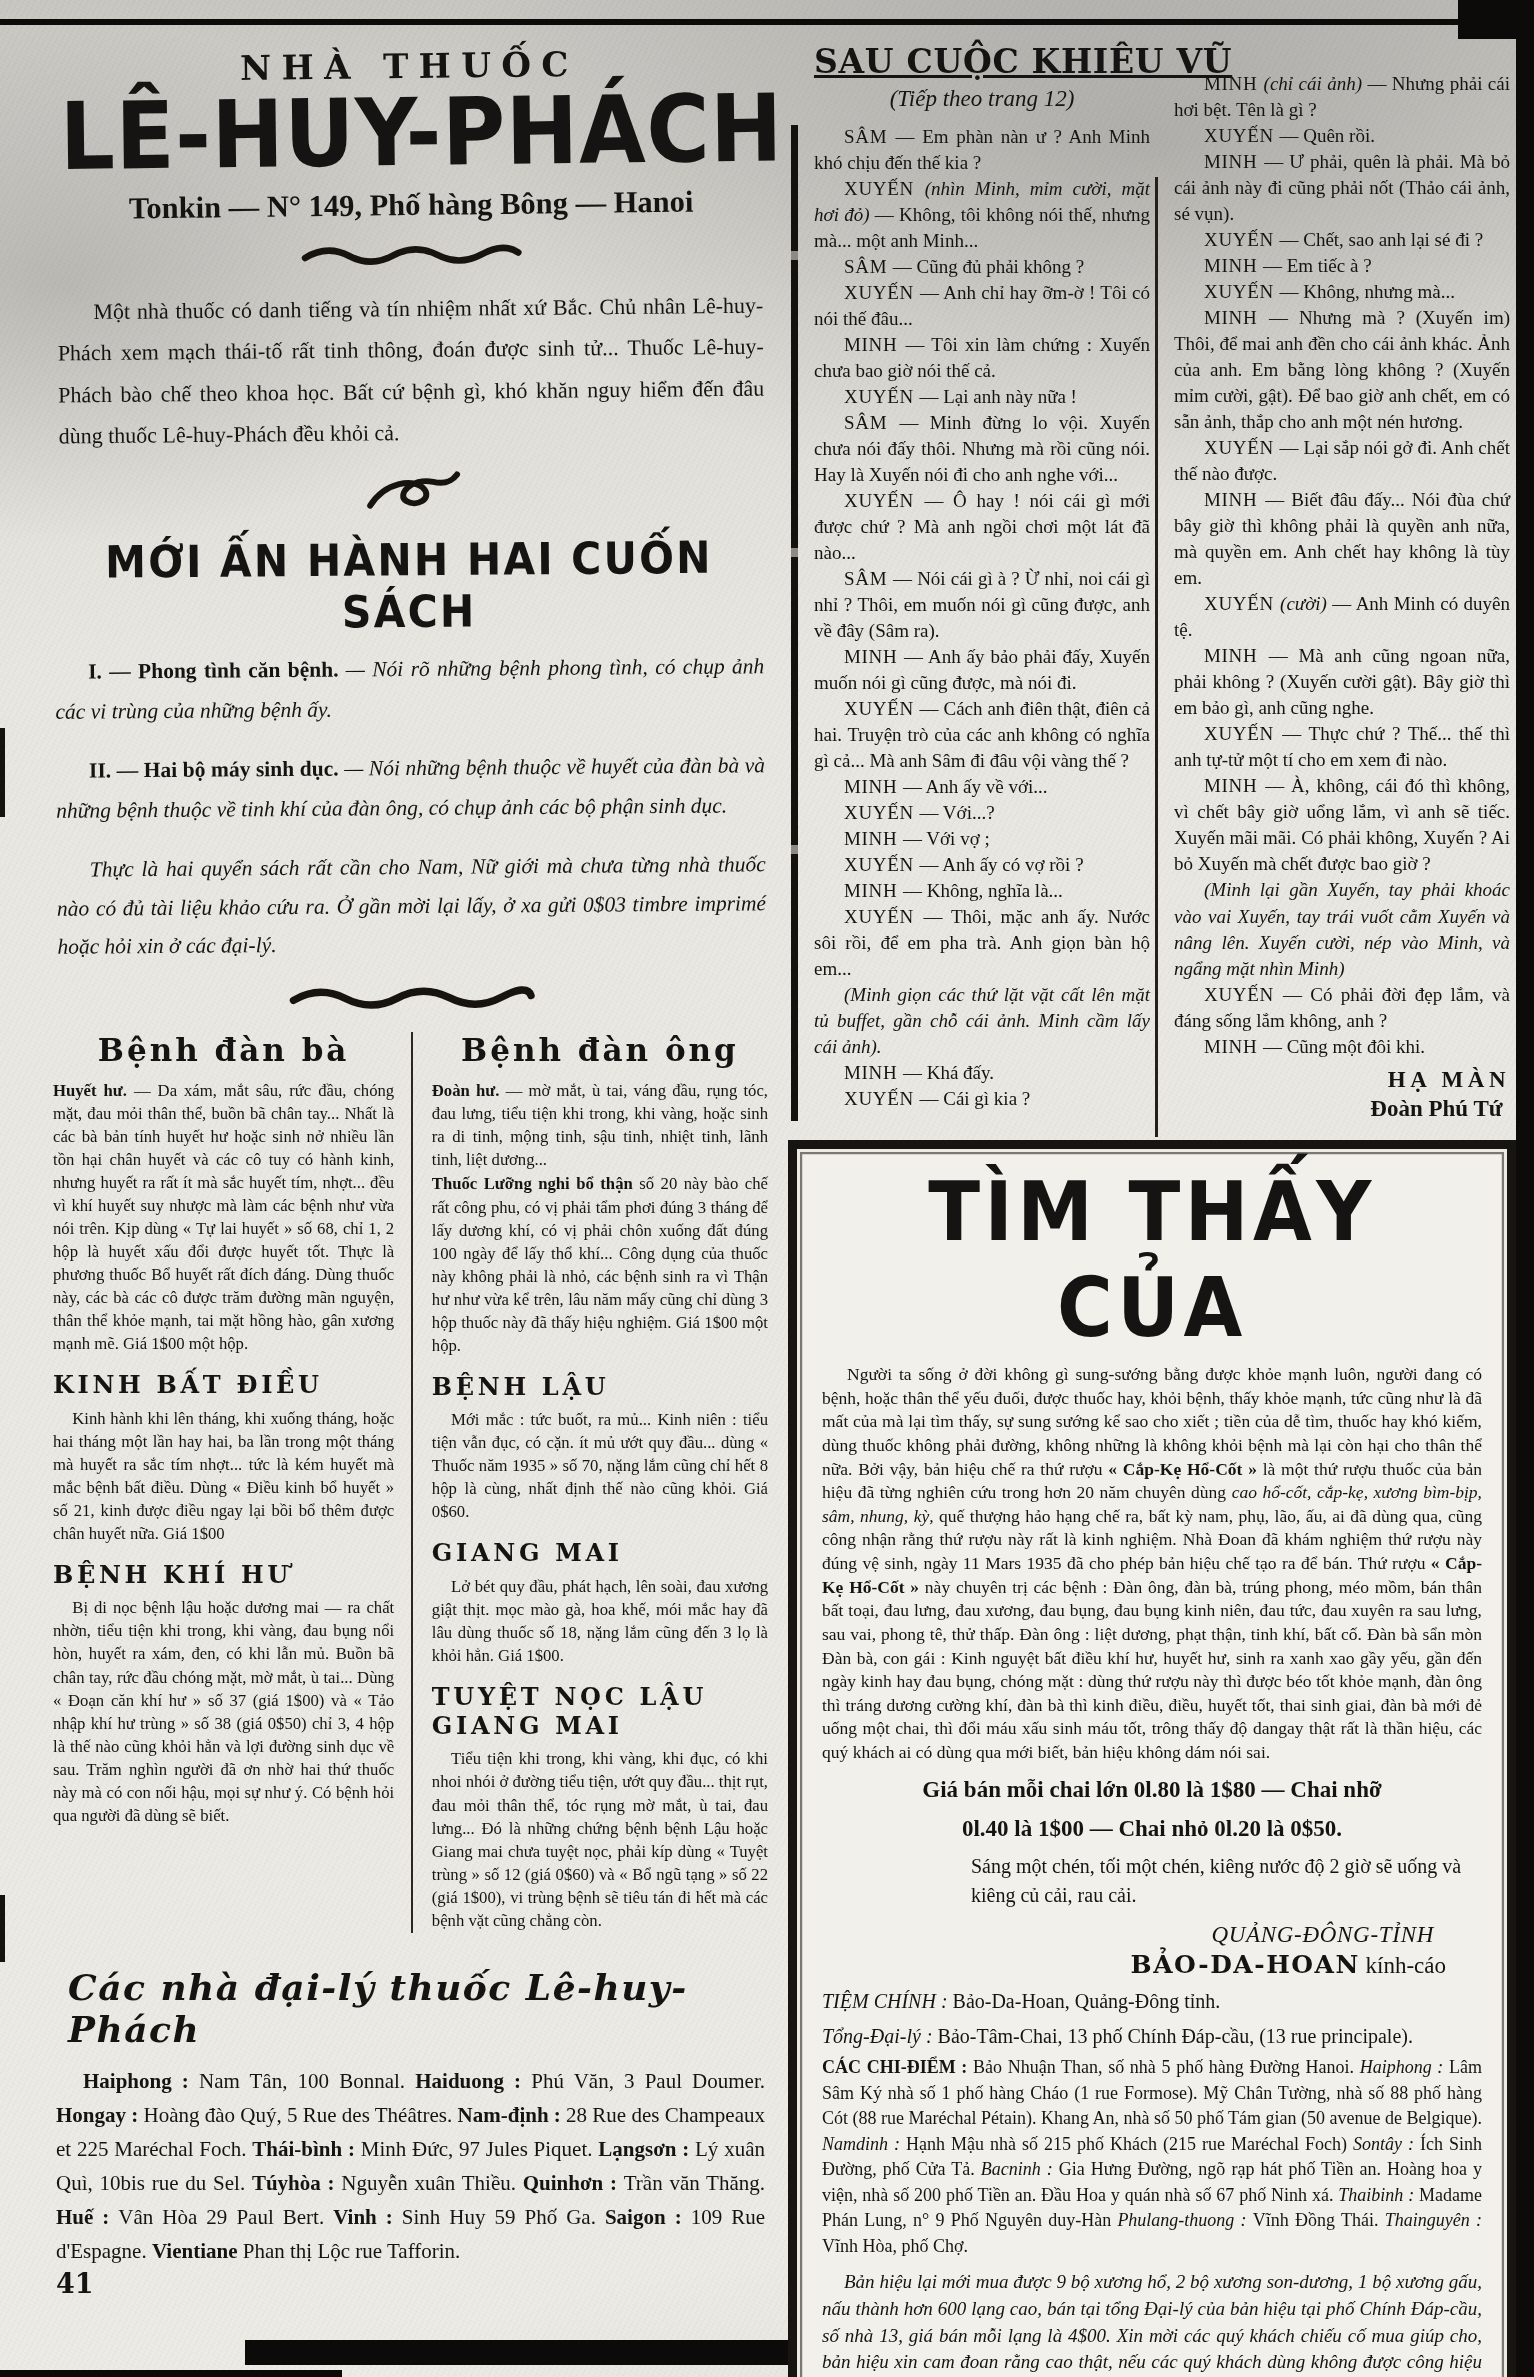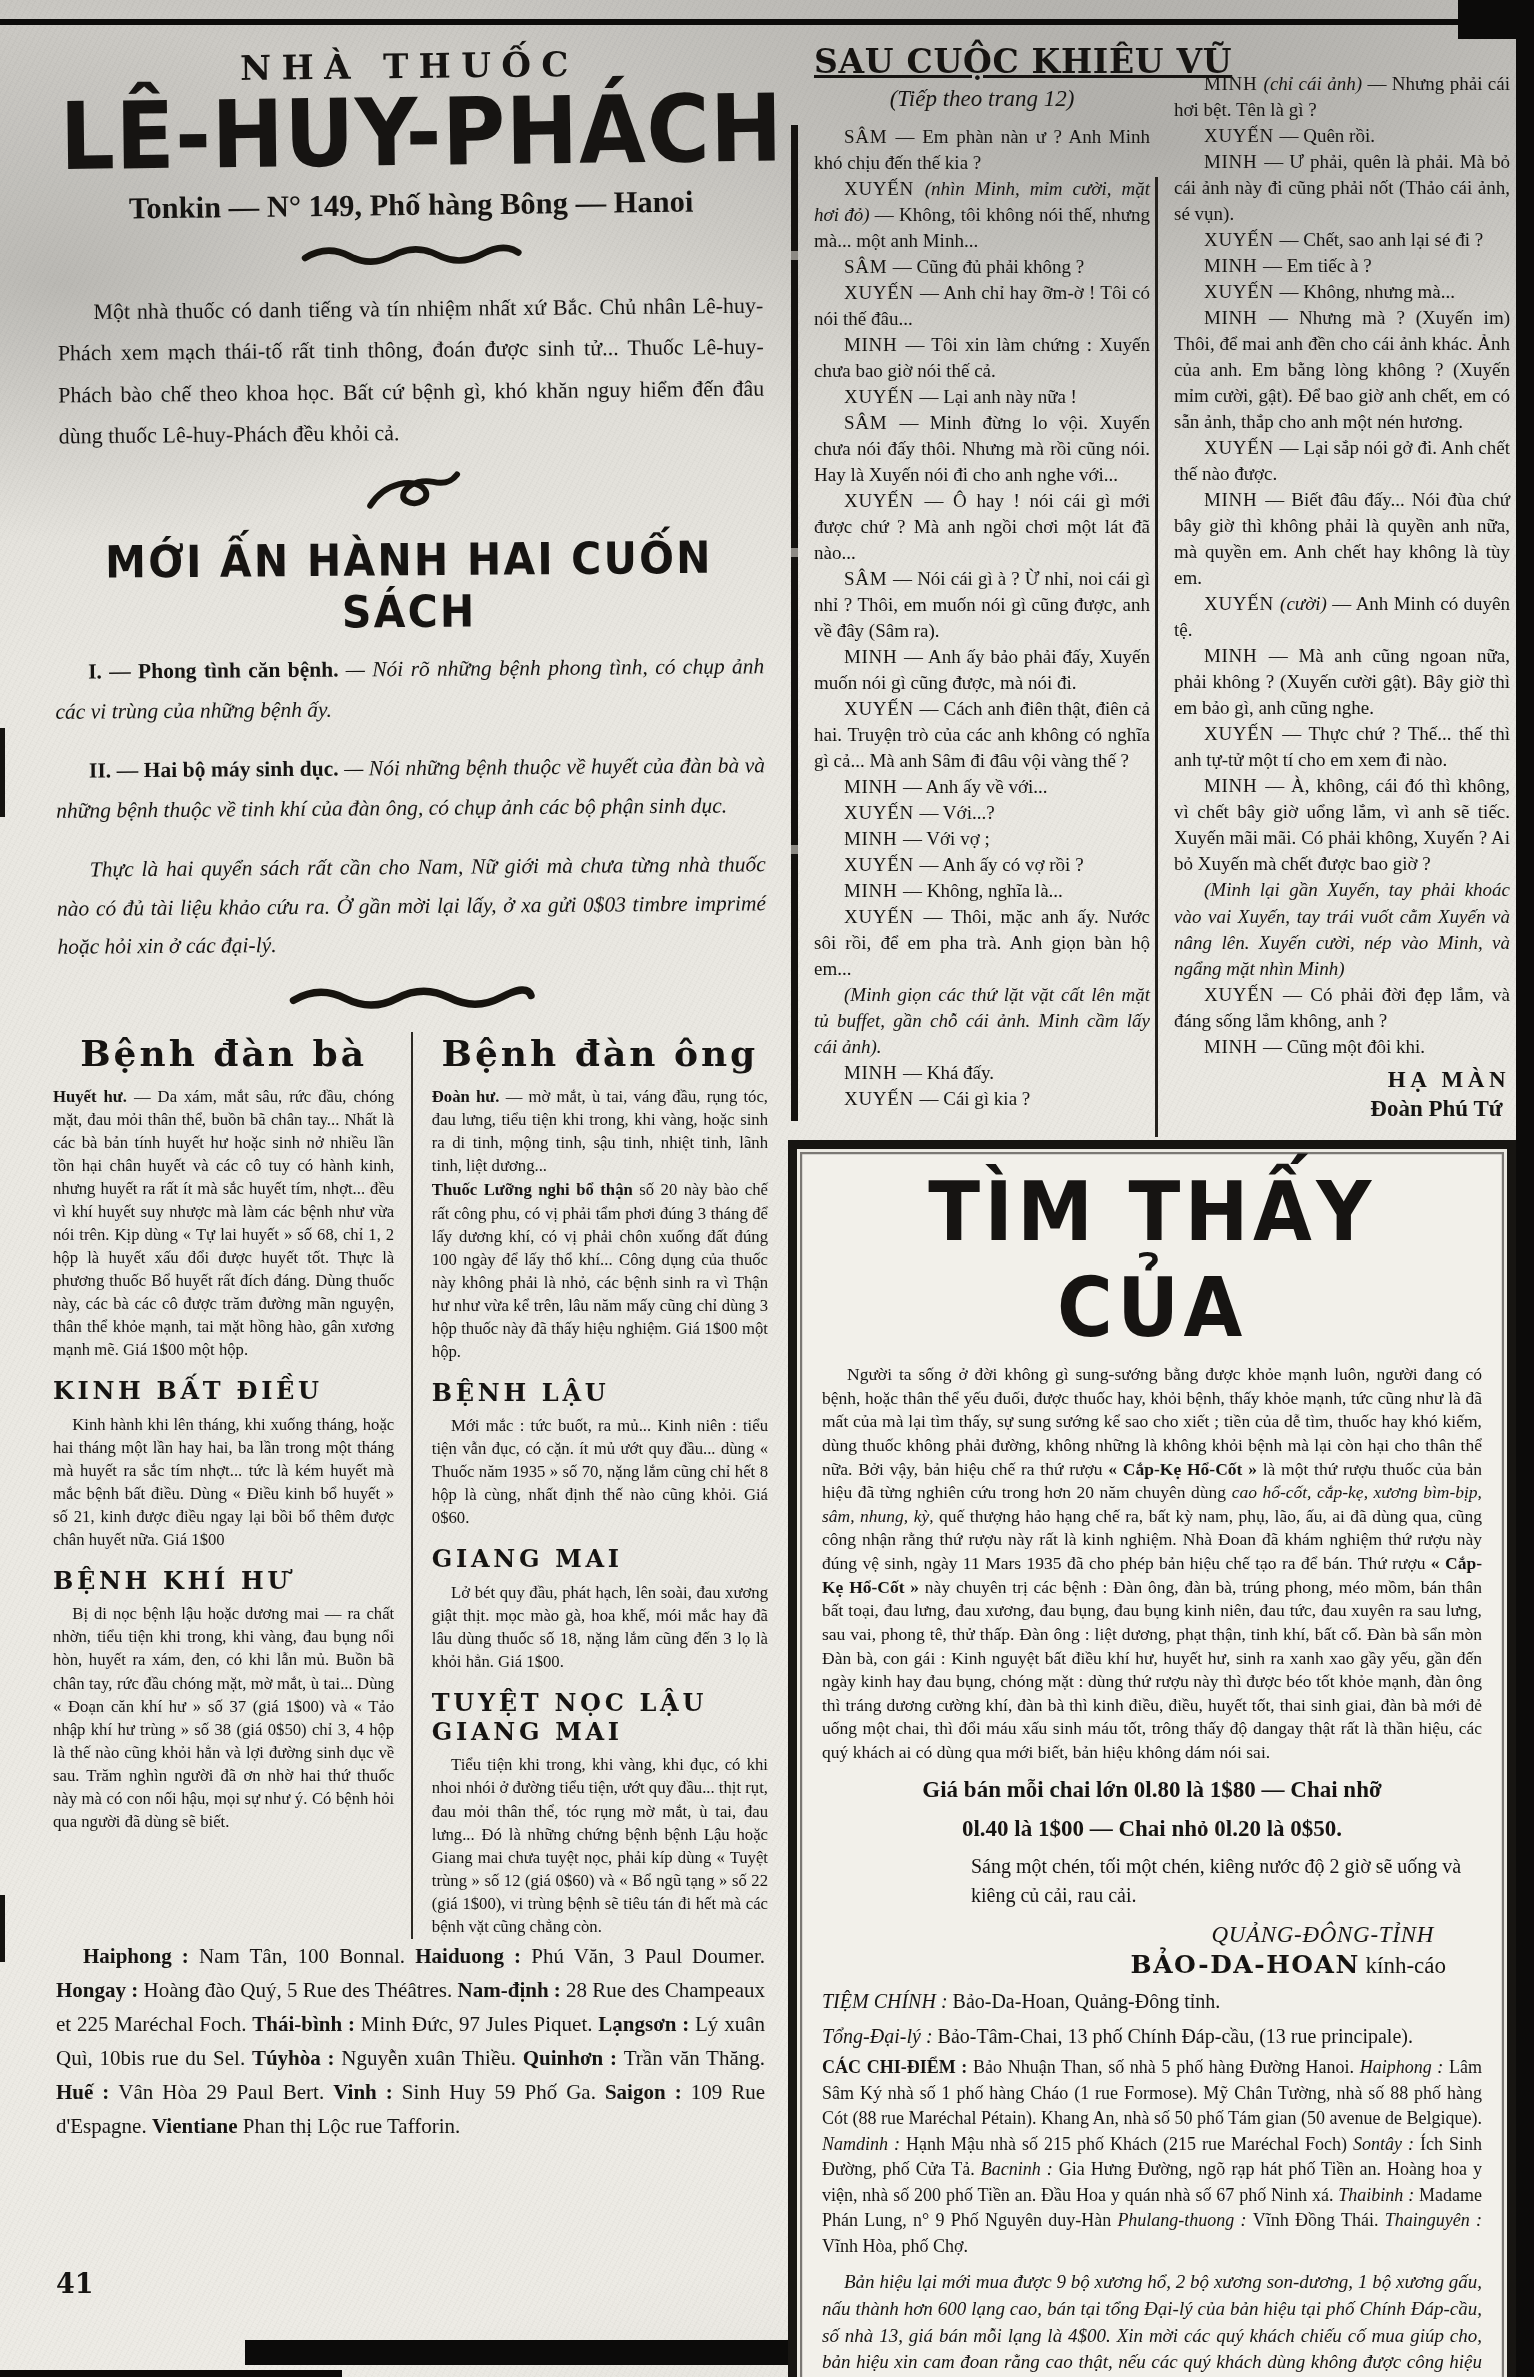--- a/index.html
+++ b/index.html
@@ -45,21 +45,21 @@
   .books{transform:rotate(-0.45deg);}
   .books-heading{text-align:center;font-family:"DejaVu Sans","Liberation Sans",sans-serif;
     font-weight:900;font-size:41px;letter-spacing:2.2px;margin:19.3px 0 16.3px;transform:scaleY(1.08);}
   .book{font-size:21.5px;line-height:1.85;text-align:justify;text-indent:33px;margin:0 3px 19.3px;}
   .closing{font-style:italic;font-size:21.5px;line-height:1.8;text-align:justify;text-indent:33px;margin:4.5px 3px 0;}
   
   .cols{display:flex;margin-top:22px;}
   .col{width:50%;box-sizing:border-box;padding-right:16.3px;}
   .col + .col{border-left:2.2px solid #2a2721;padding-left:19.3px;padding-right:0;}
   .col-title{text-align:center;font-family:"DejaVu Serif",serif;font-weight:bold;
-    font-size:36px;letter-spacing:3px;margin:0 0 10.4px;}
+    font-size:31px;letter-spacing:3px;margin:0 0 10.4px;}
   .health p{margin:0 0 1.5px;font-size:16.7px;line-height:1.38;text-align:justify;}
   .health p.ind{text-indent:19.3px;}
   .health h3{text-align:left;font-size:24px;font-weight:bold;letter-spacing:3.7px;
     margin:15px 0 7.4px;font-family:"DejaVu Serif",serif;}
   .health .lead{font-weight:bold;}
   
   .agents-heading{font-family:"DejaVu Serif",serif;font-weight:bold;font-style:italic;
     font-size:36px;letter-spacing:1.5px;margin:33px 0 13.4px;padding-left:15px;}
   .agents{font-size:21px;line-height:1.62;text-align:justify;margin:0 3px;text-indent:27px;}
   .pageno{position:absolute;left:56px;top:2268px;font-weight:bold;font-size:27px;
@@ -159,20 +159,21 @@
             <h3>BỆNH LẬU</h3>
             <p class="ind"><span>Mới mắc : tức buốt, ra mủ... Kinh niên : tiểu tiện vẫn đục, có cặn. ít mủ ướt quy đầu... dùng « Thuốc năm 1935 » số 70, nặng lắm cũng chỉ hết 8 hộp là cùng, nhất định thế nào cũng khỏi. Giá 0$60.</span></p>
             <h3>GIANG MAI</h3>
             <p class="ind"><span>Lở bét quy đầu, phát hạch, lên soài, đau xương giật thịt. mọc mào gà, hoa khế, mói mắc hay đã lâu dùng thuốc số 18, nặng lắm cũng đến 3 lọ là khỏi hẳn. Giá 1$00.</span></p>
             <h3>TUYỆT NỌC LẬU GIANG MAI</h3>
             <p class="ind"><span>Tiểu tiện khi trong, khi vàng, khi đục, có khi nhoi nhói ở đường tiểu tiện, ướt quy đầu... thịt rụt, đau mỏi thân thể, tóc rụng mờ mắt, ù tai, đau lưng... Đó là những chứng bệnh bệnh Lậu hoặc Giang mai chưa tuyệt nọc, phải kíp dùng « Tuyệt trùng » số 12 (giá 0$60) và « Bổ ngũ tạng » số 22 (giá 1$00), vi trùng bệnh sẽ tiêu tán đi hết mà các bệnh vặt cũng chẳng còn.</span></p>
           </div>
       </div>
     </div>
 
+    <div class="agents-heading">Các nhà đại-lý thuốc Lê-huy-Phách</div>
     <p class="agents"><span class="b">Haiphong : </span><span>Nam Tân, 100 Bonnal. </span><span class="b">Haiduong : </span><span>Phú Văn, 3 Paul Doumer. </span><span class="b">Hongay : </span><span>Hoàng đào Quý, 5 Rue des Théâtres. </span><span class="b">Nam-định : </span><span>28 Rue des Champeaux et 225 Maréchal Foch. </span><span class="b">Thái-bình : </span><span>Minh Đức, 97 Jules Piquet. </span><span class="b">Lạngsơn : </span><span>Lý xuân Quì, 10bis rue du Sel. </span><span class="b">Túyhòa : </span><span>Nguyễn xuân Thiều. </span><span class="b">Quinhơn : </span><span>Trần văn Thăng. </span><span class="b">Huế : </span><span>Vân Hòa 29 Paul Bert. </span><span class="b">Vinh : </span><span>Sinh Huy 59 Phố Ga. </span><span class="b">Saigon : </span><span>109 Rue d'Espagne. </span><span class="b">Vientiane </span><span>Phan thị Lộc rue Tafforin.</span></p>
   </div>
 
   <div class="pageno">41</div>
 
   <div class="play-col play-col1">
     <h1 class="play-title">SAU CUỘC KHIÊU VŨ</h1>
     <div class="play-sub">(Tiếp theo trang 12)</div>
     <div>
         <p class="dlg"><span class="spk">SÂM </span><span>— Em phàn nàn ư ? Anh Minh khó chịu đến thế kia ?</span></p>

